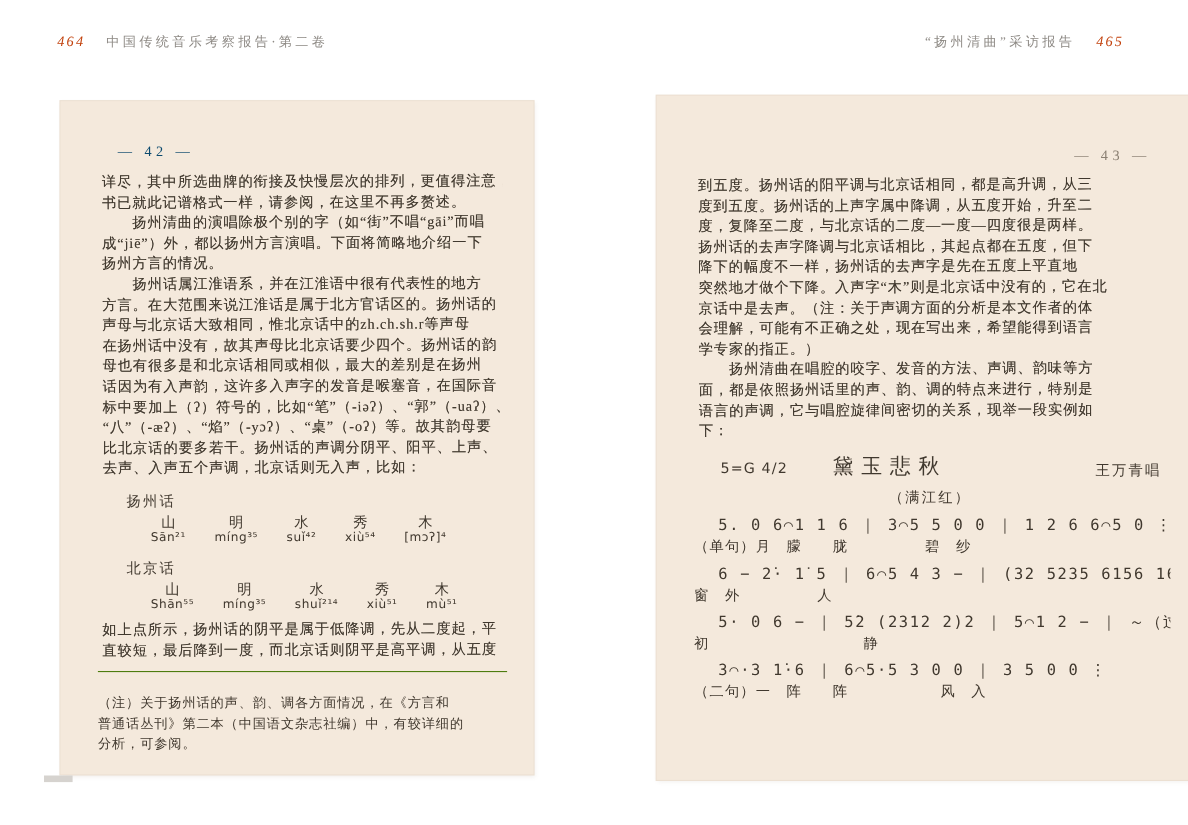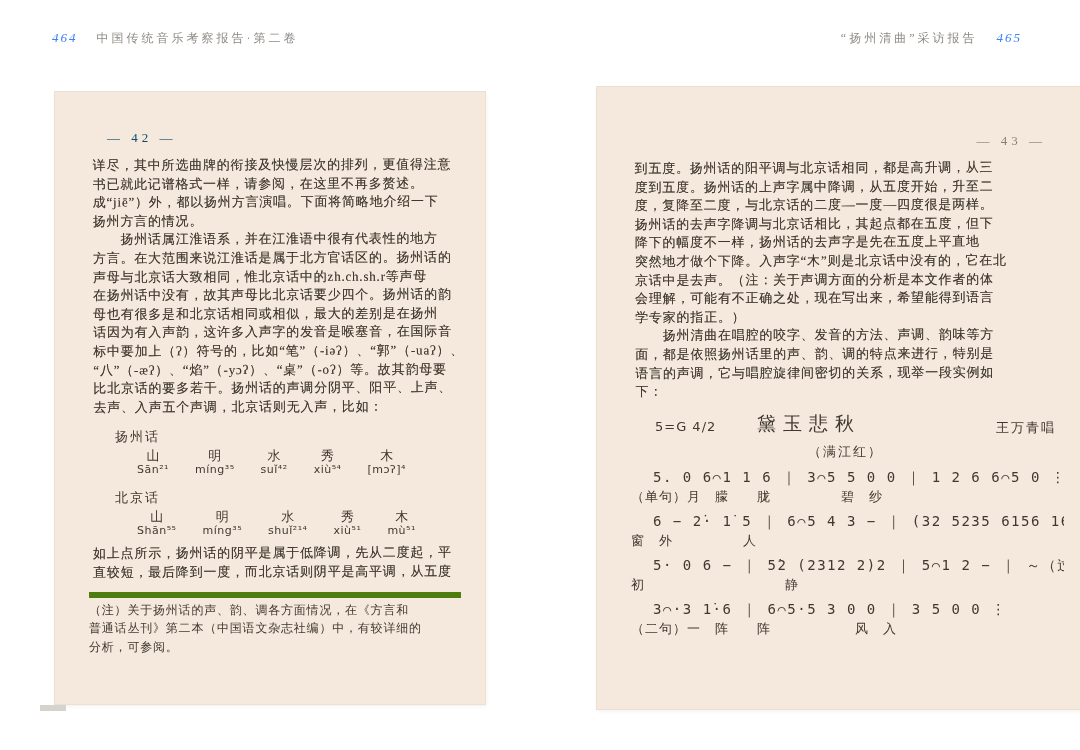--- a/index.html
+++ b/index.html
@@ -7,21 +7,21 @@
     width:1080px;height:750px;position:relative;overflow:hidden;
     background:#ffffff;
     font-family:"Liberation Serif", serif;
   }
   
   .runhead{
     position:absolute;top:30px;left:0;width:1080px;height:20px;
     color:#8e8a85;font-size:12px;
   }
   .runhead .folio-num{
-    font-style:italic;font-size:13px;color:#3b82f6;
+    font-style:italic;font-size:13px;color:#c2410c;
     font-family:"Liberation Serif", serif;
   }
   .rh-left{position:absolute;left:52px;top:0;letter-spacing:2px;}
   .rh-right{position:absolute;right:58px;top:0;letter-spacing:2px;text-align:right;}
   .rh-title{margin:4px 14px 0 14px;letter-spacing:3px;}
   
   .page{
     position:absolute;background:#f4e9dc;
     box-shadow:0 0 0 1px #ece0d2, 1px 2px 4px rgba(120,100,80,0.10);
     color:#40382e;
@@ -46,21 +46,21 @@
     display:flex;justify-content:flex-start;gap:26px;margin:2px 0 6px 82px;
   }
   .dialect-item{text-align:center;}
   .dialect-item .hz{font-size:13px;display:block;line-height:15px;}
   .dialect-item .rm{
     font-size:11px;display:block;line-height:14px;letter-spacing:0.5px;
     font-family:"DejaVu Sans", sans-serif;
   }
   
   .footnote{
-    margin:10px 24px 0 34px;border-top:6px solid #4d7c0f;padding-top:3px;
+    margin:10px 24px 0 34px;border-top:1px solid #4d7c0f;padding-top:19px;
   }
   .footnote .fline{
     font-size:12px;line-height:18.5px;letter-spacing:0.8px;white-space:nowrap;overflow:hidden;
   }
   
   .score{margin:14px 18px 0 30px;}
   .score-head{position:relative;height:24px;}
   .score-key{position:absolute;left:28px;top:4px;font-size:13px;letter-spacing:1px;
     font-family:"DejaVu Sans", sans-serif;}
   .score-title{position:absolute;left:130px;top:-4px;font-size:19px;letter-spacing:7px;font-weight:normal;}
@@ -91,20 +91,21 @@
     <span class="folio-num">465</span>
   </span>
 </div>
 
 <div class="page page-left">
   <div class="pagefolio">— 42 —</div>
 
   <div class="ms">
       <div class="line">详尽，其中所选曲牌的衔接及快慢层次的排列，更值得注意，本</div>
       <div class="line">书已就此记谱格式一样，请参阅，在这里不再多赘述。</div>
+      <div class="line">　　扬州清曲的演唱除极个别的字（如“街”不唱“gāi”而唱</div>
       <div class="line">成“jiē”）外，都以扬州方言演唱。下面将简略地介绍一下</div>
       <div class="line">扬州方言的情况。</div>
       <div class="line">　　扬州话属江淮语系，并在江淮语中很有代表性的地方</div>
       <div class="line">方言。在大范围来说江淮话是属于北方官话区的。扬州话的</div>
       <div class="line">声母与北京话大致相同，惟北京话中的zh.ch.sh.r等声母</div>
       <div class="line">在扬州话中没有，故其声母比北京话要少四个。扬州话的韵</div>
       <div class="line">母也有很多是和北京话相同或相似，最大的差别是在扬州</div>
       <div class="line">话因为有入声韵，这许多入声字的发音是喉塞音，在国际音</div>
       <div class="line">标中要加上（ʔ）符号的，比如“笔”（-iəʔ）、“郭”（-uaʔ）、</div>
       <div class="line">“八”（-æʔ）、“焰”（-yɔʔ）、“桌”（-oʔ）等。故其韵母要</div>

